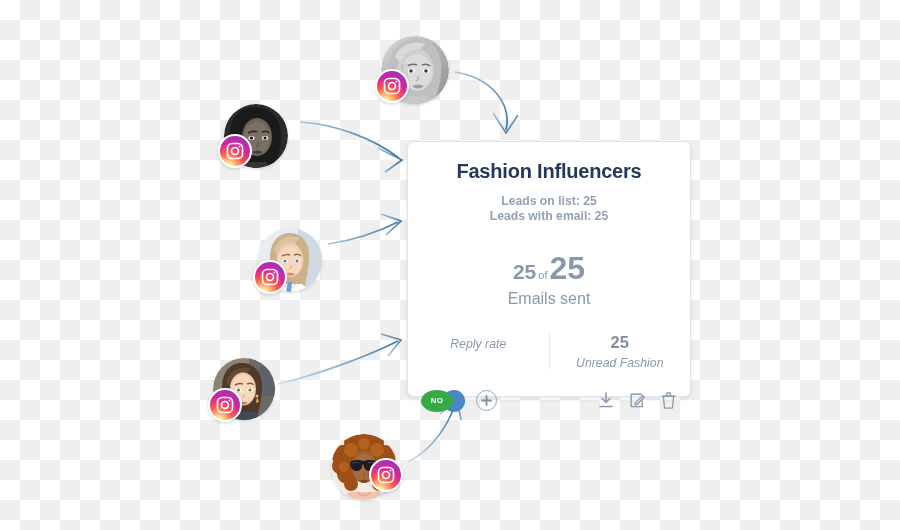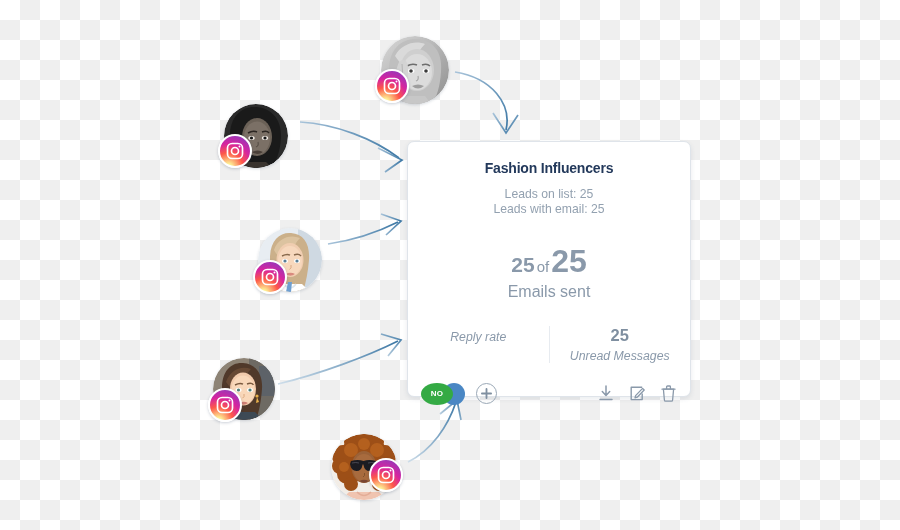--- a/index.html
+++ b/index.html
@@ -57,43 +57,44 @@
     border: 1px solid #dfe4ea;
     border-radius: 7px;
     box-shadow: 0 2px 5px rgba(50,70,100,.10);
     display: flex; flex-direction: column;
   }
   .card-section { padding: 0 14px; }
   .divider { height: 1px; background: #e7ebf0; margin: 0; }
 
   #card-title {
     text-align: center;
-    font-size: 14px;
+    font-size: 20px;
     font-weight: bold;
     color: #23395b;
     letter-spacing: -0.2px;
     margin-top: 18px;
   }
   .lead-line {
     text-align: center;
     font-size: 12.2px;
     color: #93a1b0;
     line-height: 15px;
+    font-weight: bold;
   }
   #leads-block { margin-top: 11px; margin-bottom: 14px; }
 
   #emails-block { padding: 14px 0 13px; }
   #emails-count {
     text-align: center;
     color: #8a99aa;
     line-height: 1;
     white-space: nowrap;
   }
   #emails-count .small-num { font-size: 21px; font-weight: bold; vertical-align: baseline; }
-  #emails-count .of-word   { font-size: 15px; font-weight: normal; padding: 0 2px; margin-top: 8px; }
+  #emails-count .of-word   { font-size: 11px; font-weight: normal; padding: 0 2px; margin-top: 8px; }
   #emails-count .big-num   { font-size: 32px; font-weight: bold; vertical-align: baseline; }
   #emails-label {
     text-align: center; font-size: 16px; color: #8a99aa; margin-top: 6px;
   }
 
   #stats-row { display: flex; padding: 12px 0 11px; }
   .stat { flex: 1; text-align: center; }
   .stat + .stat { border-left: 1px solid #e7ebf0; }
   .stat-value { font-size: 16.5px; font-weight: bold; color: #7f8fa0; line-height: 1.15; }
   .stat-label { font-size: 12.3px; color: #8a99aa; margin-top: 4px; font-style: italic; }
@@ -430,21 +431,21 @@
     </div>
 
     <div class="divider"></div>
 
     <div id="stats-row">
       <div class="stat">
         <div class="stat-label">Reply rate</div>
       </div>
       <div class="stat">
         <div class="stat-value">25</div>
-        <div class="stat-label">Unread Messages</div>
+        <div class="stat-label">Unread Fashion</div>
       </div>
     </div>
 
     <div class="divider"></div>
 
     <div id="actions-row">
 
       <div id="toggle-pill">
         <div class="knob-blue"></div>
         <div class="knob-green">NO</div>

